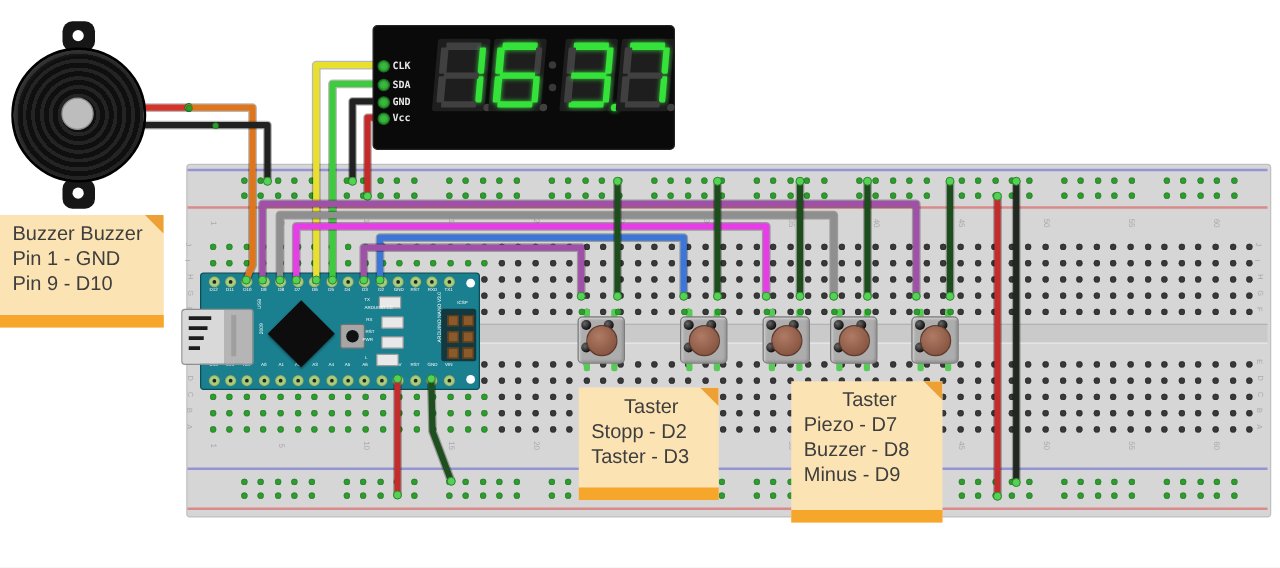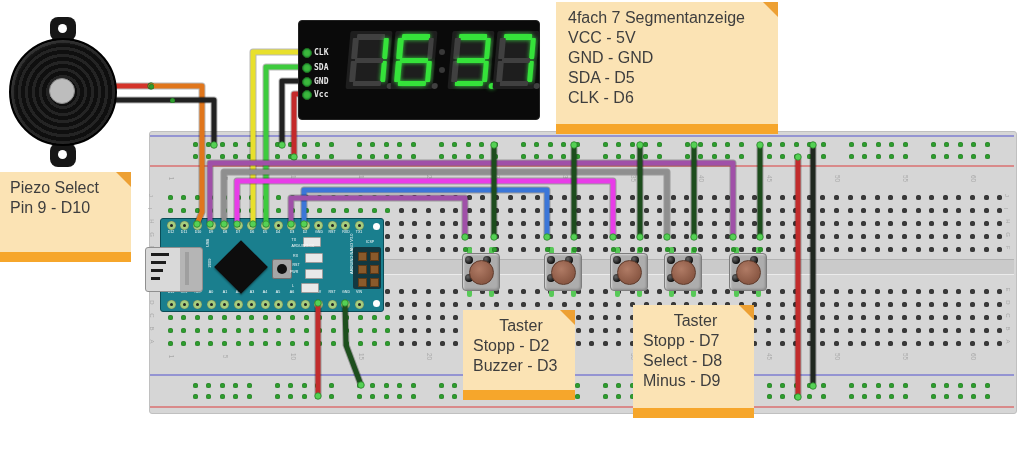--- a/index.html
+++ b/index.html
@@ -1290,52 +1290,42 @@
       <div class="dpin" style="left: 3px; top: 56px;"></div>
       <div class="dpinlbl" style="left: 15px; top: 56px;">GND</div>
       <div class="dpin" style="left: 3px; top: 69px;"></div>
       <div class="dpinlbl" style="left: 15px; top: 69px;">Vcc</div>
     </div>
 
   <div class="note abs" style="left:0px;top:172px;width:131px;height:90px;">
     <div class="fold"></div>
     <div class="bar"></div>
     <div class="txt">
-        <div>Piezo Select</div>
+        <div>Buzzer Buzzer</div>
+        <div>Pin 1 - GND</div>
         <div>Pin 9 - D10</div>
-      </div>
-  </div>
-  <div class="note abs" style="left:556px;top:2px;width:222px;height:132px;">
-    <div class="fold"></div>
-    <div class="bar"></div>
-    <div class="txt" style="left:12px;">
-        <div>4fach 7 Segmentanzeige</div>
-        <div>VCC - 5V</div>
-        <div>GND - GND</div>
-        <div>SDA - D5</div>
-        <div>CLK - D6</div>
       </div>
   </div>
   <div class="note abs" style="left:463px;top:310px;width:112px;height:90px;">
     <div class="fold"></div>
     <div class="bar"></div>
     <div class="txt">
       <div class="title">Taster</div>
       <div>
           <div>Stopp - D2</div>
-          <div>Buzzer - D3</div>
+          <div>Taster - D3</div>
         </div>
     </div>
   </div>
   <div class="note abs" style="left:633px;top:305px;width:121px;height:113px;">
     <div class="fold"></div>
     <div class="bar"></div>
     <div class="txt">
       <div class="title">Taster</div>
       <div>
-          <div>Stopp - D7</div>
-          <div>Select - D8</div>
+          <div>Piezo - D7</div>
+          <div>Buzzer - D8</div>
           <div>Minus - D9</div>
         </div>
     </div>
   </div>
 
 </div>
 
 </body></html>

